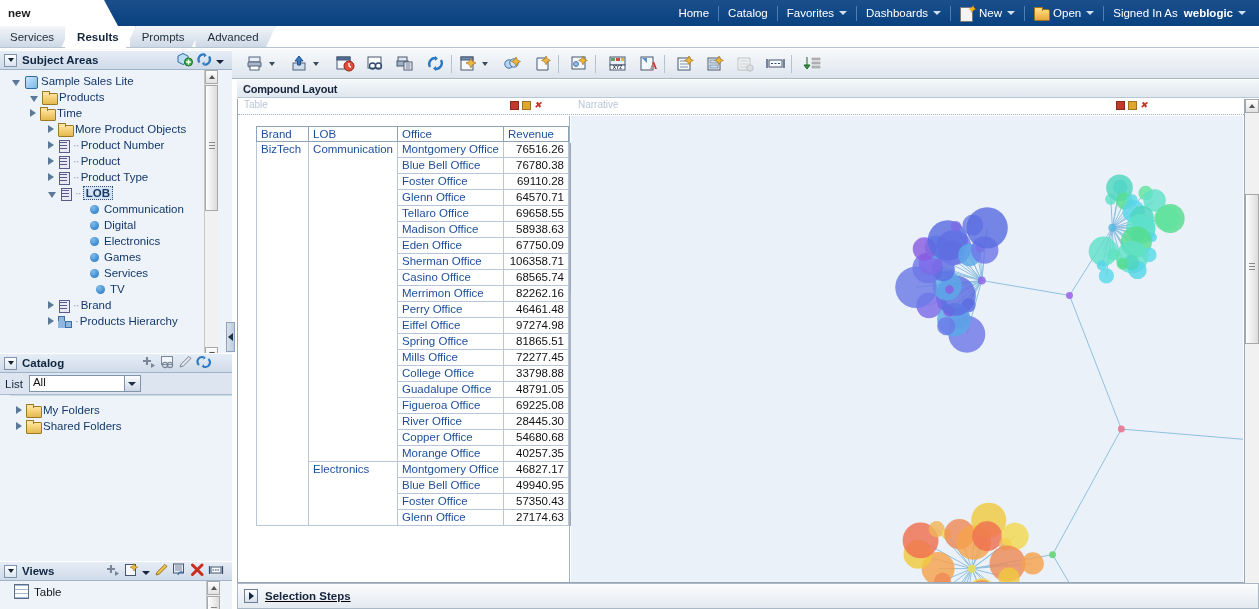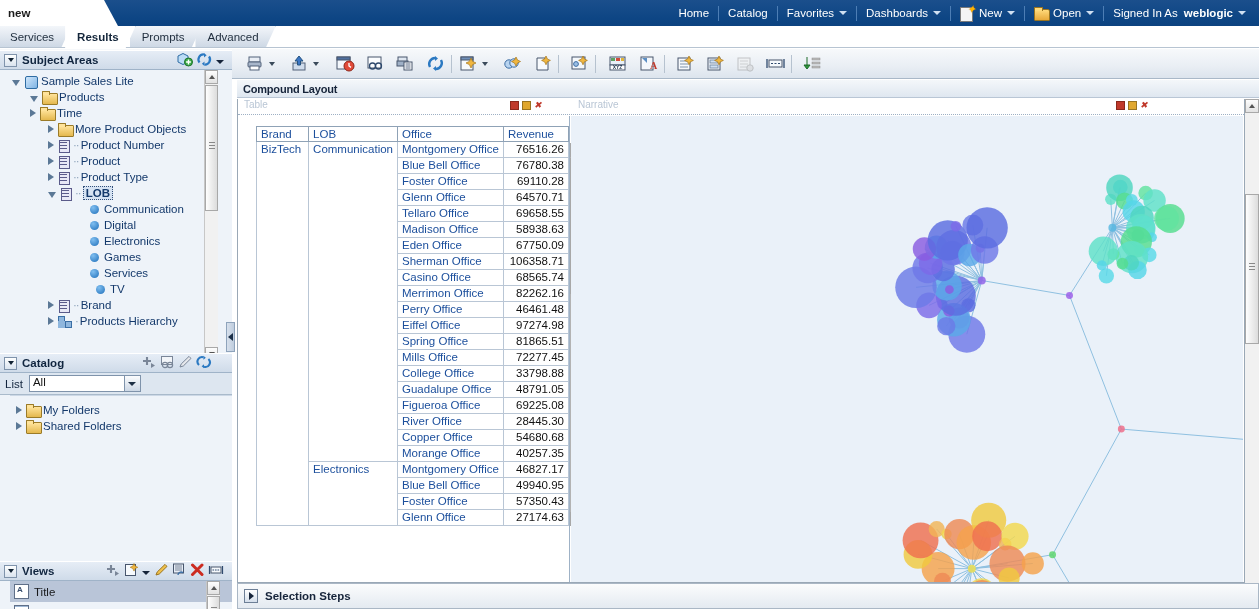--- a/index.html
+++ b/index.html
@@ -245,21 +245,21 @@
     position:absolute; top:0; width:13px; background:#f1f1f1; border:1px solid #b3b3b3;
   }
 
   
   .graph { position:absolute; inset:0; overflow:hidden; }
 
   
   .selsteps {
     position:absolute; left:237px; top:583px; width:1022px; height:26px;
     background:linear-gradient(to bottom,#fbfcfd,#e4eaf1);
-    border:1px solid #aab7c5; display:flex; align-items:center; padding-left:6px;
+    border:1px solid #aab7c5; display:flex; align-items:center; padding-left:6px;text-decoration:underline;
   }
   .ss-btn {
     width:14px; height:14px; border:1px solid #6d7f96; background:linear-gradient(to bottom,#fefefe,#d5dfeb);
     display:flex;align-items:center;justify-content:center; margin-right:7px;
   }
   .ss-btn::after { content:""; width:0;height:0;border-top:4px solid transparent;border-bottom:4px solid transparent;border-left:5px solid #16243a; }
   .ss-lbl { font-weight:bold; font-size:11.5px; color:#16243a; }
 
   .content-vscroll {
     position:absolute; right:0; top:19px; width:15px; height:484px;
@@ -742,24 +742,20 @@
           <svg width="16" height="14" viewBox="0 0 16 14">
               <path d="M1.5 3v8M14.5 3v8" stroke="#2f4a6e" stroke-width="1.2"></path>
               <rect x="3" y="4" width="10" height="6" fill="#f6f9fc" stroke="#48566d"></rect>
               <path d="M4.5 7h1.6M7 7h1.6M9.5 7h1.6" stroke="#2f4a6e" stroke-width="1.1"></path>
             </svg>
         </span>
       </div>
     </div>
 
     <div style="position:absolute;top:531px;left:10px;width:222px;height:78px;background:#eef3f9;overflow:hidden">
-      <div class="viewitem sel">
-        <span class="vi-ico vi-title"></span>
-        <span>Title</span>
-      </div>
       <div class="viewitem">
         <span class="vi-ico vi-table"></span>
         <span>Table</span>
       </div>
 
       <div class="vscroll" style="right:12px;top:0;height:78px;width:14px">
         <div class="vs-up"></div>
         <div class="vs-thumb" style="top:15px;height:34px"></div>
 
       </div>

